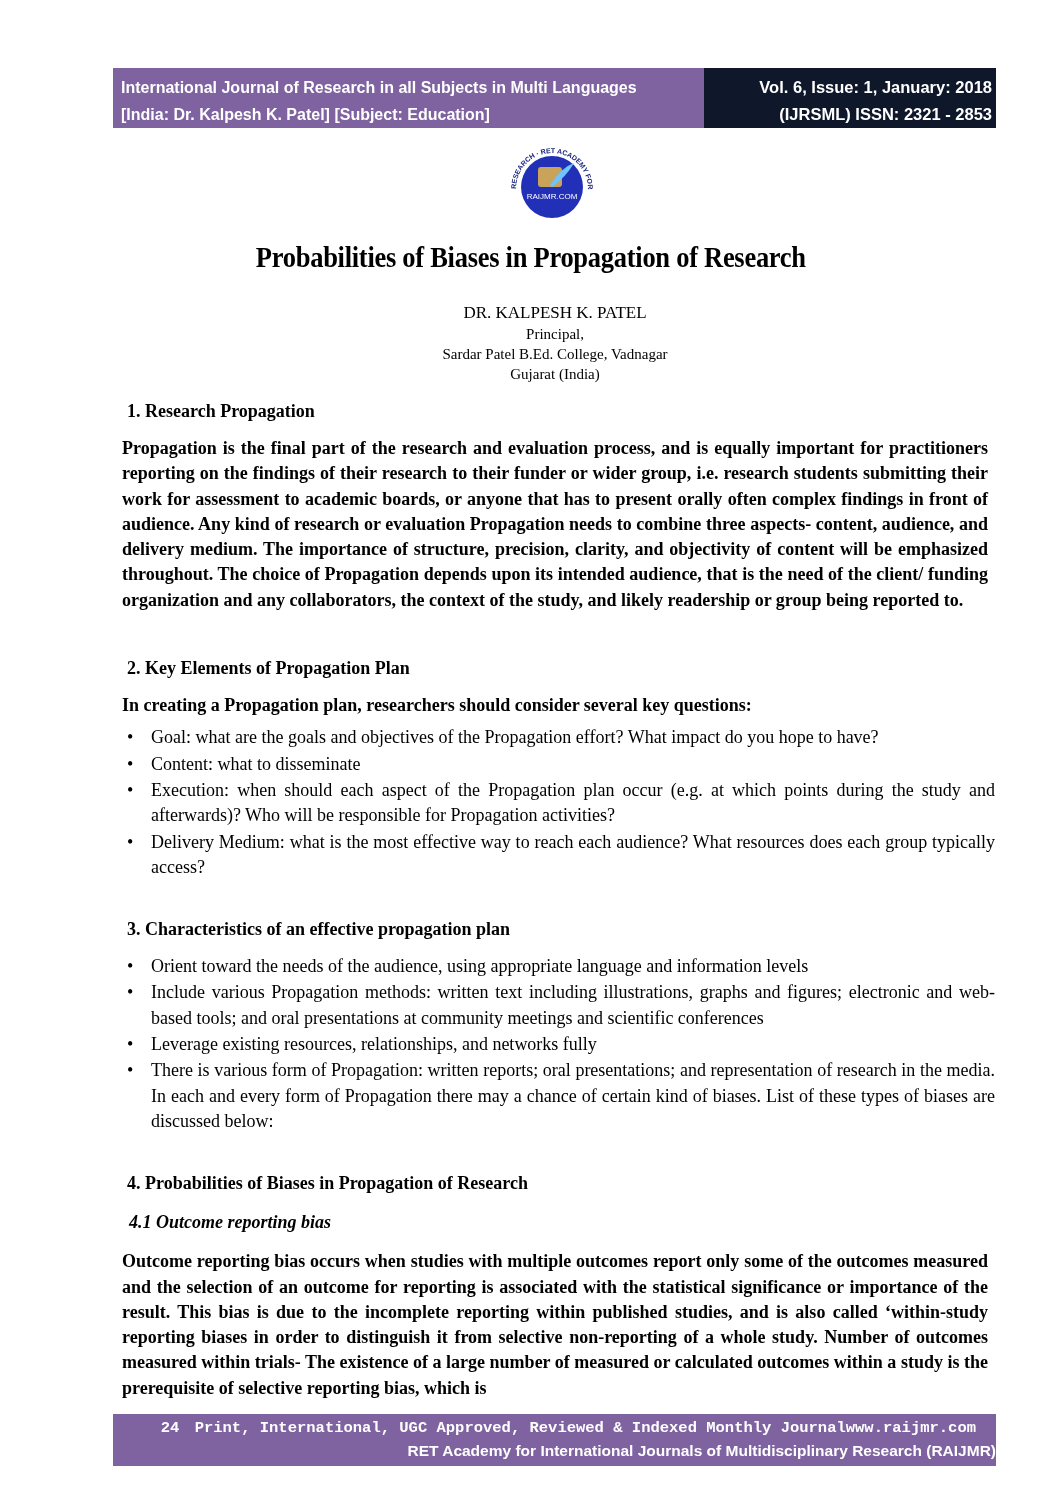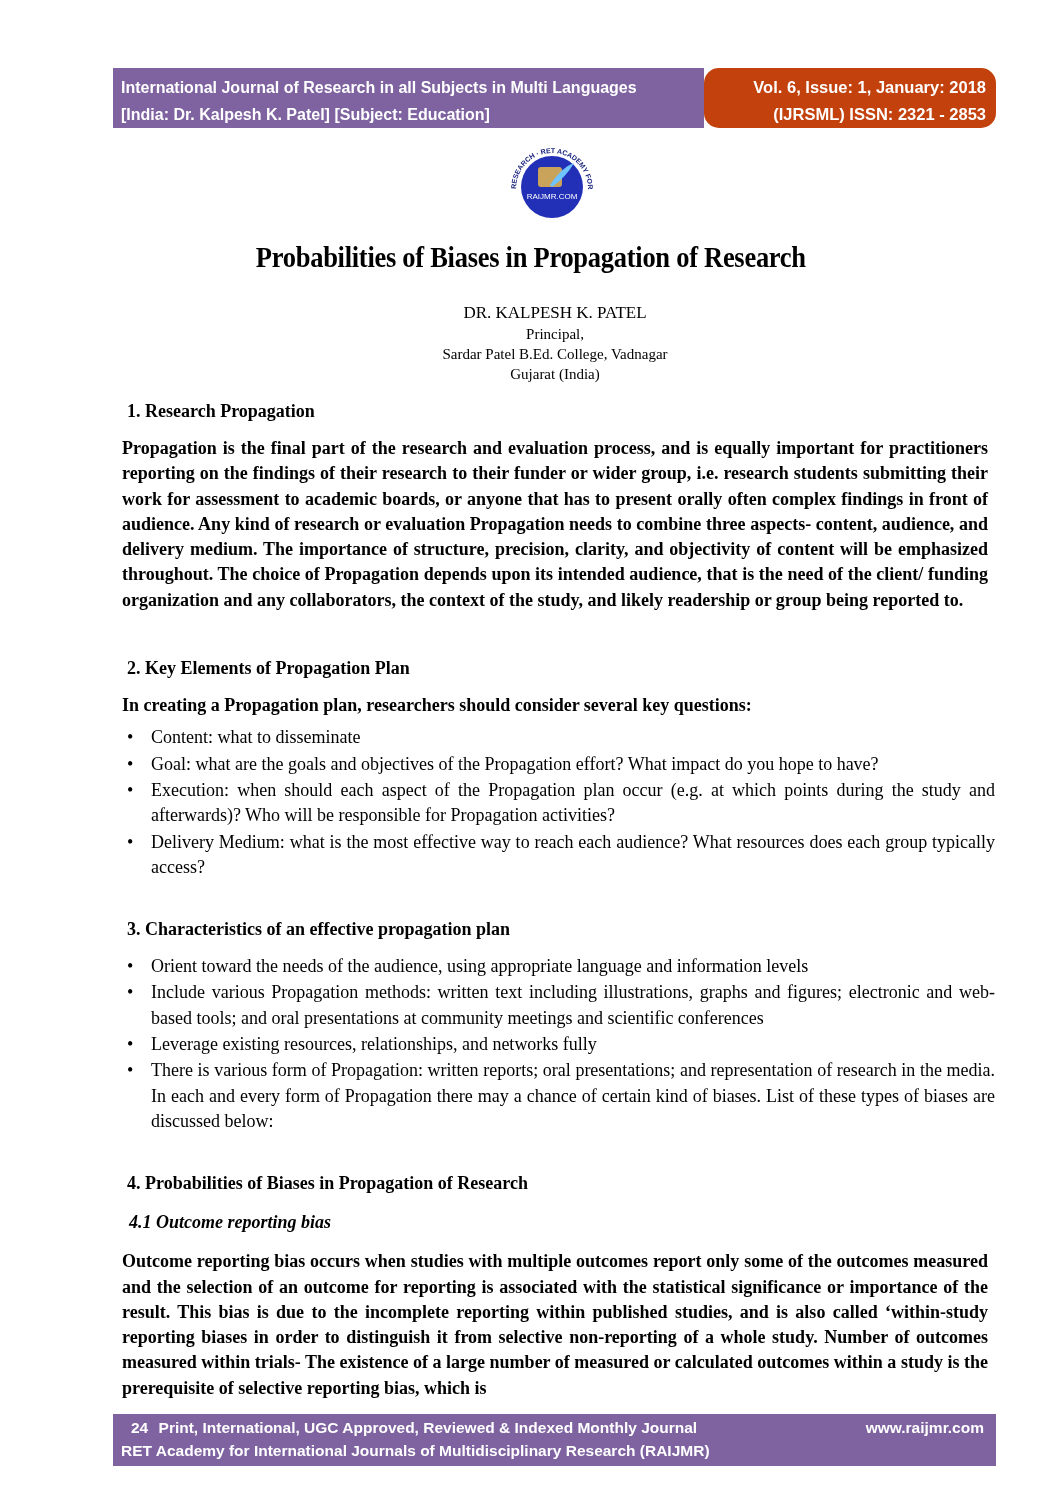--- a/index.html
+++ b/index.html
@@ -1,35 +1,35 @@
 <!DOCTYPE html>
 <html><head>
 <meta charset="utf-8">
 <style>
   html, body { margin: 0; padding: 0; background: #ffffff; }
   body { width: 1058px; height: 1497px; position: relative; overflow: hidden; }
   .header { position: absolute; left: 113px; top: 64px; width: 883px; height: 64px; display: flex; align-items: flex-end; }
   .header-left { background: #7f63a1; width: 591px; color: #fff; font-family: "Liberation Sans", sans-serif; font-weight: bold; font-size: 16px; padding: 6px 0 0 8px; box-sizing: border-box; line-height: 27px; }
-  .header-right { background: #c2410c; flex: 1; color: #fff; font-family: "Liberation Sans", sans-serif; font-weight: bold; font-size: 16.5px; text-align: right; padding: 6px 10px 0 0; box-sizing: border-box; line-height: 27px; border-radius: 15px; }
+  .header-right { background: #0f172a; flex: 1; color: #fff; font-family: "Liberation Sans", sans-serif; font-weight: bold; font-size: 16.5px; text-align: right; padding: 6px 4px 0 0; box-sizing: border-box; line-height: 27px; }
   .logo { position: absolute; left: 502px; top: 137px; width: 100px; height: 96px; }
   .title { position: absolute; left: 0; width: 1058px; top: 242px; text-align: center; font-family: "Liberation Serif", serif; font-weight: bold; font-size: 28.5px; letter-spacing: -0.3px; transform: scaleX(0.93); transform-origin: 555px 0; }
   .author { position: absolute; left: 0; width: 1110px; top: 302px; text-align: center; font-family: "Liberation Serif", serif; color: #000; }
   .author .name { font-size: 17px; line-height: 22px; }
   .author .line { font-size: 15px; line-height: 20px; }
   .content { position: absolute; left: 115px; top: 387px; width: 880px; font-family: "Liberation Serif", serif; font-size: 18px; line-height: 25.3px; color: #000; }
   .content h2 { font-size: 18px; font-weight: bold; margin: 12px; line-height: 25px; }
   .content h3 { font-size: 18px; font-weight: bold; font-style: italic; margin: 14px; line-height: 25px; }
   .content p { margin: 7px; text-align: justify; font-weight: bold; }
   .content ul { margin: 0; padding-left: 36px; list-style: none; }
   .content li { position: relative; text-align: justify; margin-bottom: 1px; }
   .content li::before { content: "\2022"; position: absolute; left: -24px; font-size: 18px; }
   .gap { height: 24px; }
   .footer { position: absolute; left: 113px; top: 1414px; width: 883px; height: 52px; background: #7f63a1; color: #fff; font-family: "Liberation Sans", sans-serif; font-weight: bold; font-size: 15.5px; }
-  .footer .row1 { position: absolute; left: 18px; top: 3px; right: 12px; display: flex; justify-content: space-between; line-height: 22px; }
-  .footer .row2 { position: absolute; left: 8px; right: 0; top: 26px; text-align: left; line-height: 22px; }
+  .footer .row1 { position: absolute; left: 18px; top: 3px; right: 20px; display: flex; justify-content: flex-end; line-height: 22px; font-family: Liberation Mono, monospace; }
+  .footer .row2 { position: absolute; left: 0; right: 0; top: 26px; text-align: right; line-height: 22px; }
   .pnum { margin-right: 6px; }
 </style>
 </head>
 <body>
 
 <div class="header">
   <div class="header-left">
     <div>International Journal of Research in all Subjects in Multi Languages</div>
     <div>[India: Dr. Kalpesh K. Patel] [Subject: Education]</div>
   </div>
@@ -65,22 +65,22 @@
 </div>
 
 <div class="content">
   <h2>1. Research Propagation</h2>
   <p>Propagation is the final part of the research and evaluation process, and is equally important for practitioners reporting on the findings of their research to their funder or wider group, i.e. research students submitting their work for assessment to academic boards, or anyone that has to present orally often complex findings in front of audience. Any kind of research or evaluation Propagation needs to combine three aspects- content, audience, and delivery medium. The importance of structure, precision, clarity, and objectivity of content will be emphasized throughout. The choice of Propagation depends upon its intended audience, that is the need of the client/ funding organization and any collaborators, the context of the study, and likely readership or group being reported to.</p>
   <div class="gap"></div>
 
   <h2>2. Key Elements of Propagation Plan</h2>
   <p>In creating a Propagation plan, researchers should consider several key questions:</p>
   <ul>
+    <li>Goal: what are the goals and objectives of the Propagation effort? What impact do you hope to have?</li>
     <li>Content: what to disseminate</li>
-    <li>Goal: what are the goals and objectives of the Propagation effort? What impact do you hope to have?</li>
     <li>Execution: when should each aspect of the Propagation plan occur (e.g. at which points during the study and afterwards)? Who will be responsible for Propagation activities?</li>
     <li>Delivery Medium: what is the most effective way to reach each audience? What resources does each group typically access?</li>
   </ul>
   <div class="gap"></div>
 
   <h2>3. Characteristics of an effective propagation plan</h2>
   <ul>
     <li>Orient toward the needs of the audience, using appropriate language and information levels</li>
     <li>Include various Propagation methods: written text including illustrations, graphs and figures; electronic and web-based tools; and oral presentations at community meetings and scientific conferences</li>
     <li>Leverage existing resources, relationships, and networks fully</li>

